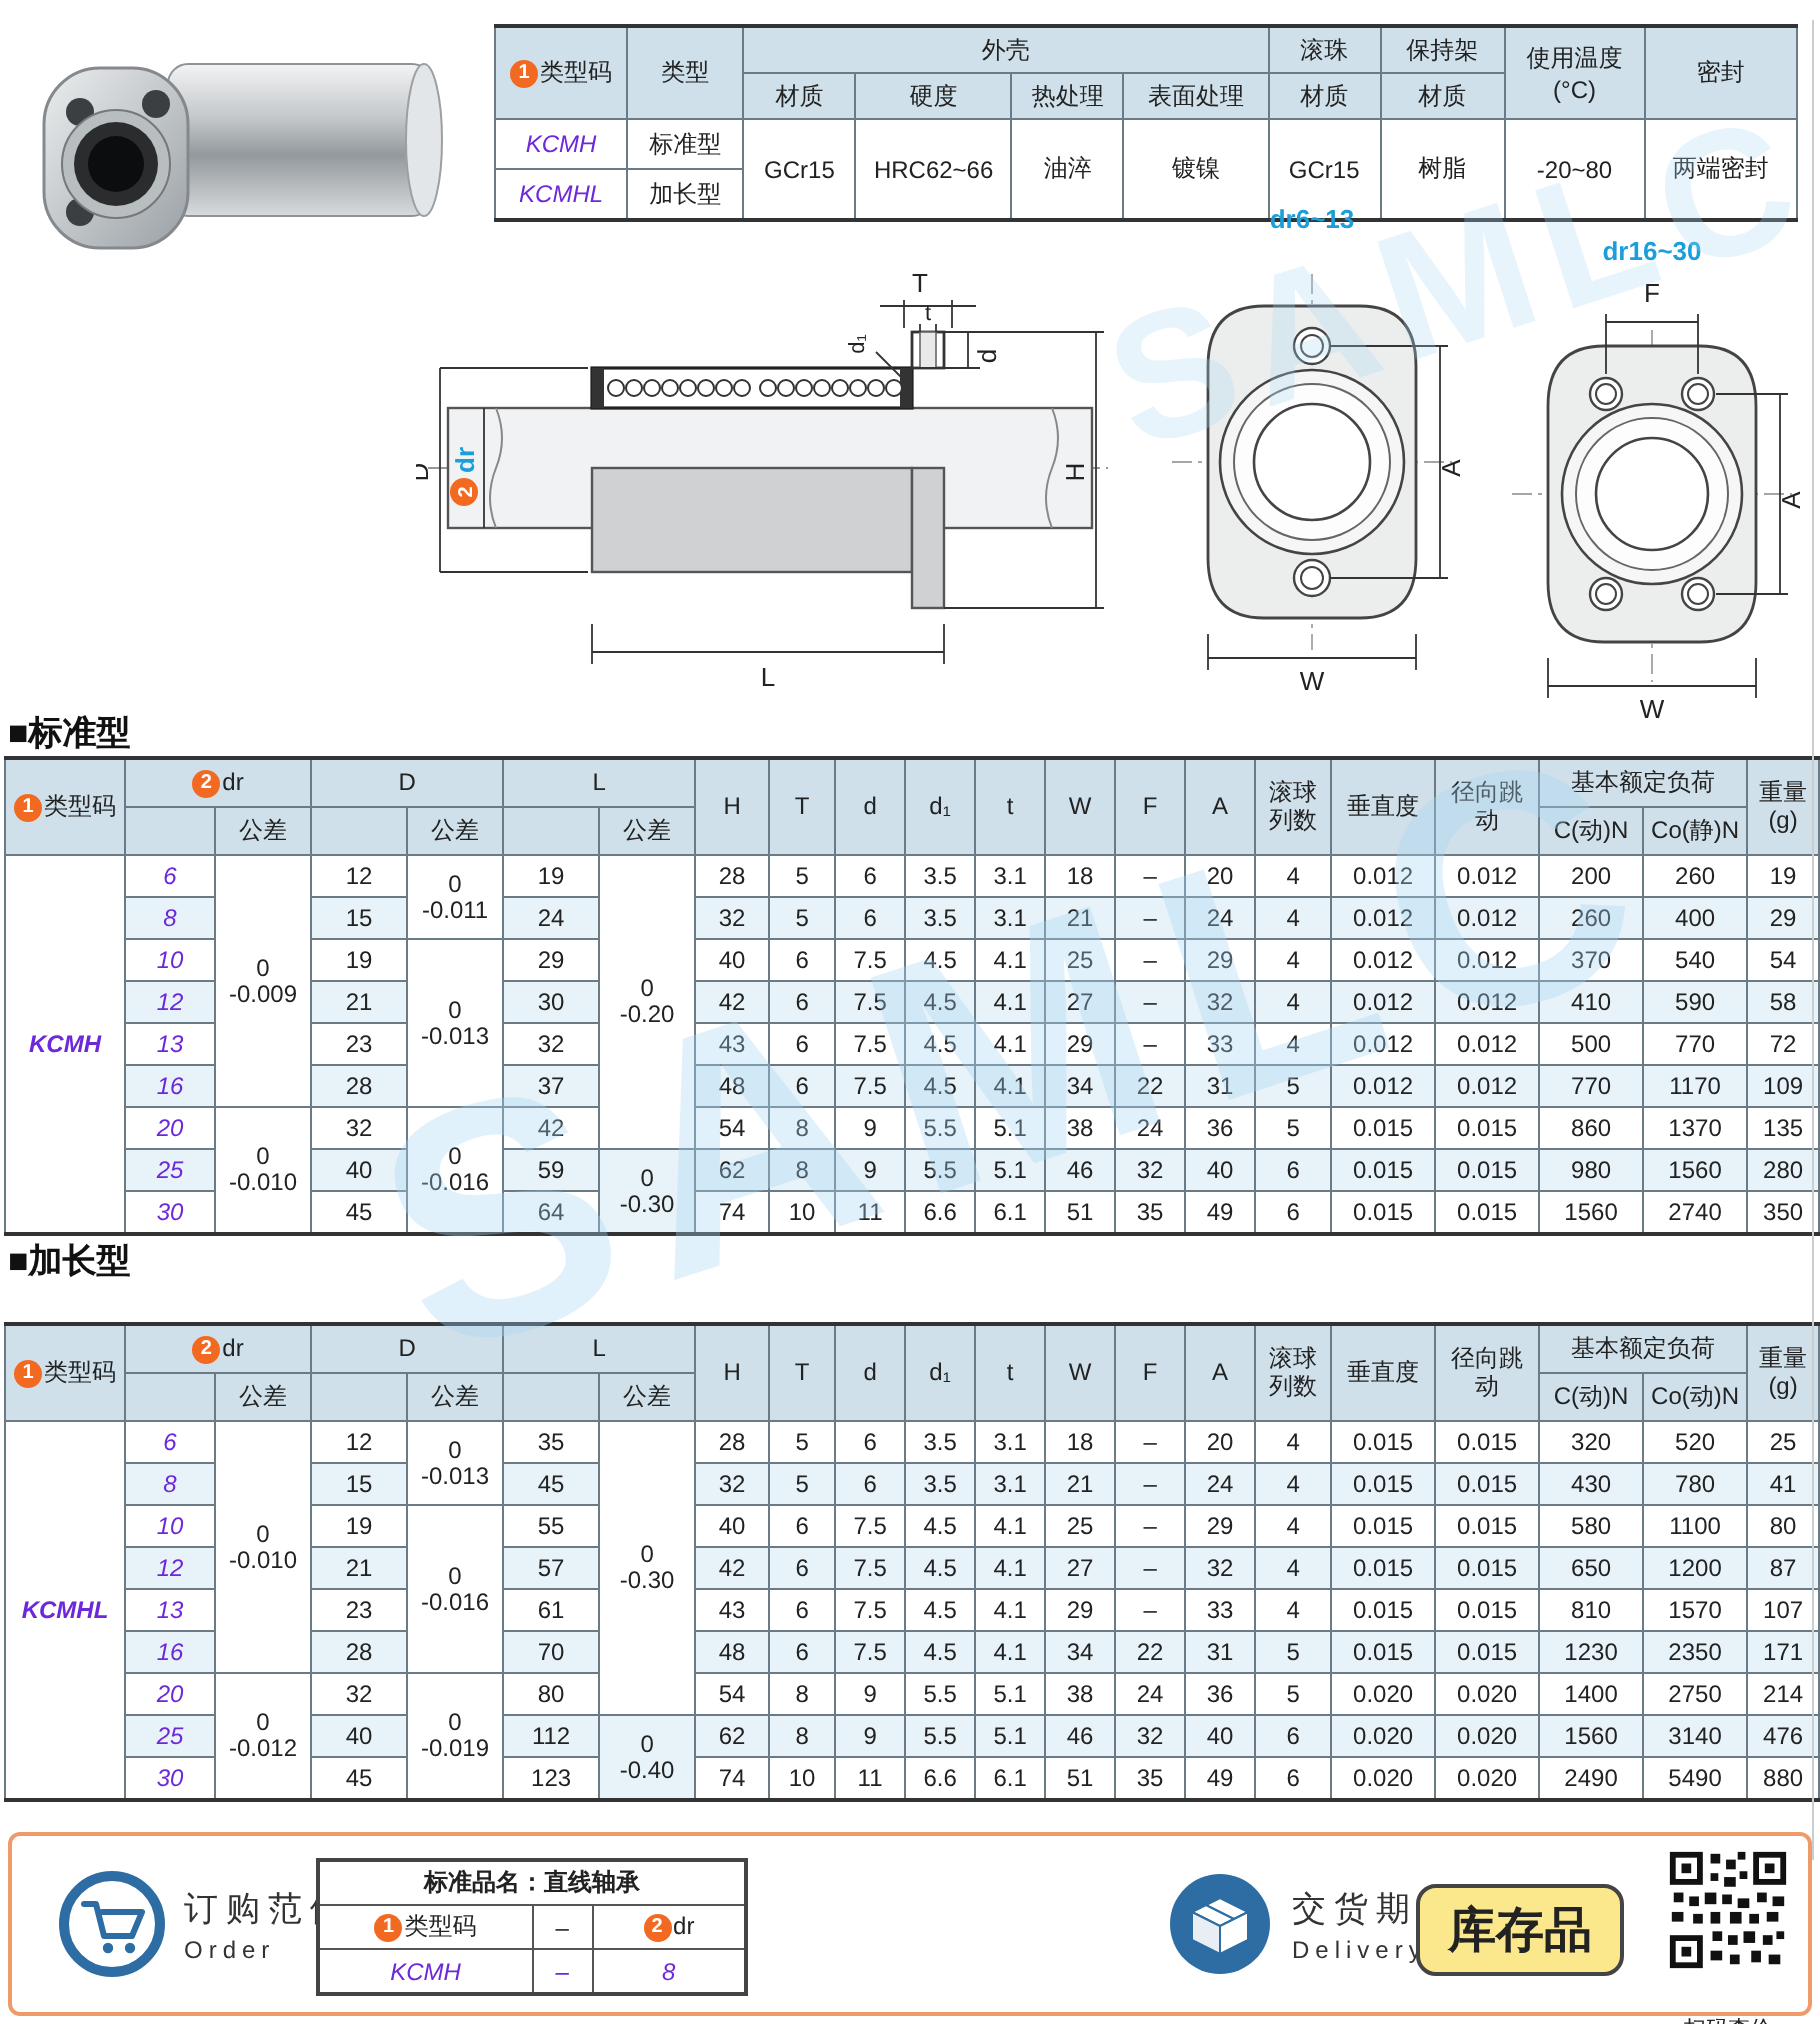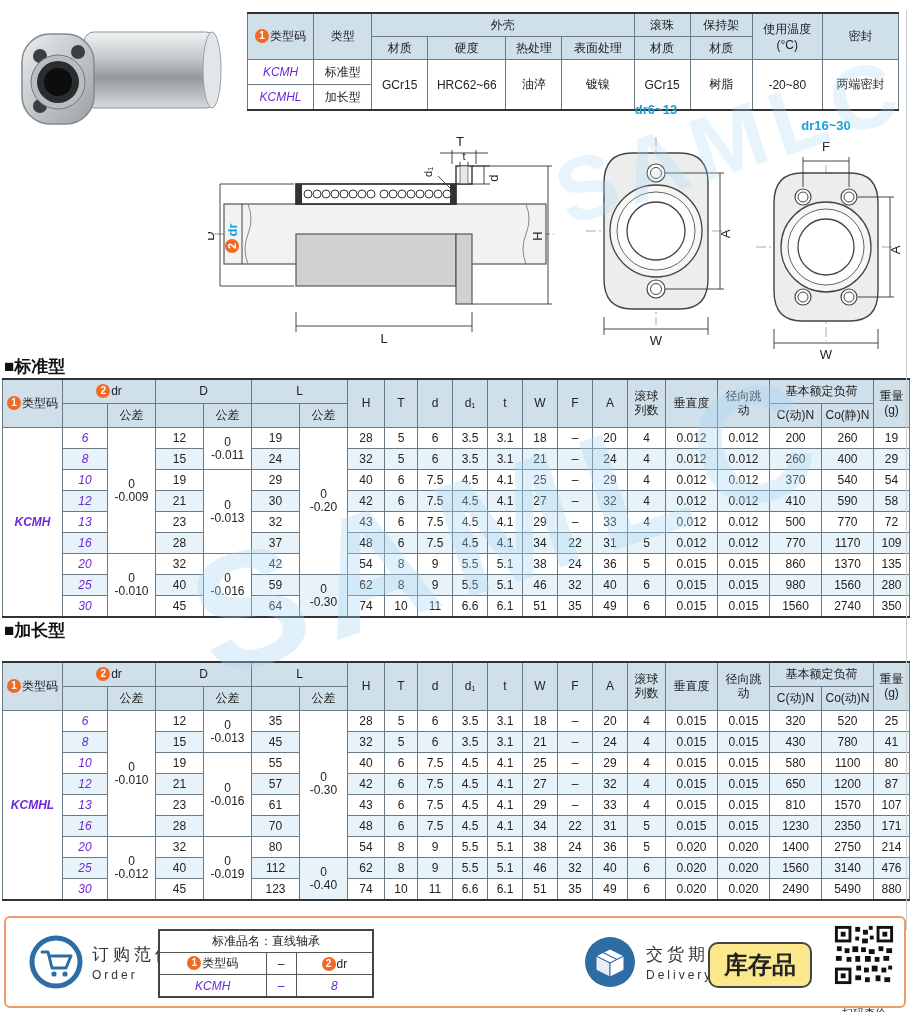--- a/index.html
+++ b/index.html
@@ -43,21 +43,21 @@
   .size-wrap .wrap2{white-space:normal;}
 
   
   .footer{position:absolute;left:4px;right:4px;top:916px;height:88px;border:2px solid #f09a6a;border-radius:6px;background:#fff;}
   .footer .icon-group{position:absolute;display:flex;align-items:center;gap:8px;}
   .cn-en .cn{font-size:17px;letter-spacing:4px;color:#333;}
   .cn-en .en{font-size:12px;letter-spacing:3px;color:#333;margin-top:2px;}
   .order-table{position:absolute;left:152px;top:11px;}
   .order-table table{width:216px;border:2px solid #444;}
   .order-table td{height:21px;background:#fff;border:1px solid #555;}
-  .order-table .hd{font-weight:normal;}
+  .order-table .hd{font-weight:bold;}
   .stock-badge{position:absolute;left:702px;top:24px;padding:5px 14px;background:#fbe88c;border:2px solid #444;
                border-radius:10px;font-size:24px;font-weight:bold;color:#222;}
   .qr-block{position:absolute;left:822px;top:6px;width:72px;text-align:center;}
   .qr-block .cap{font-size:11px;margin-top:16px;color:#222;}
 
   
   .watermark{position:absolute;left:-40px;top:430px;width:1100px;font-size:165px;font-weight:bold;
              color:rgba(168,215,242,0.34);transform:rotate(-18deg);letter-spacing:14px;z-index:40;
              pointer-events:none;text-align:center;}
   .watermark2{position:absolute;left:430px;top:90px;width:600px;font-size:90px;font-weight:bold;

